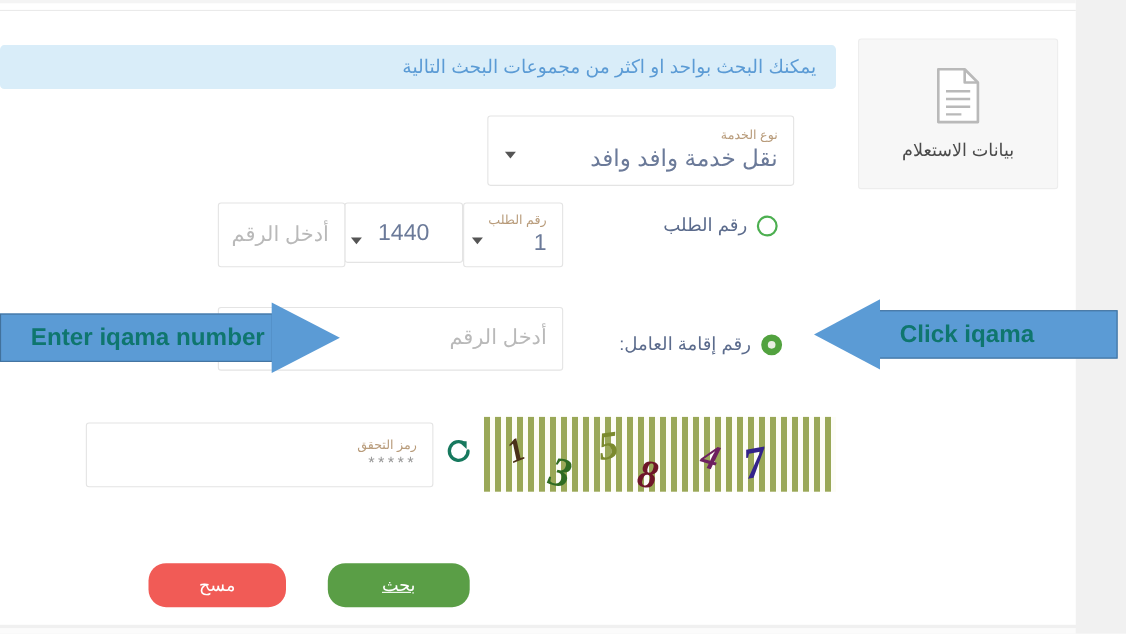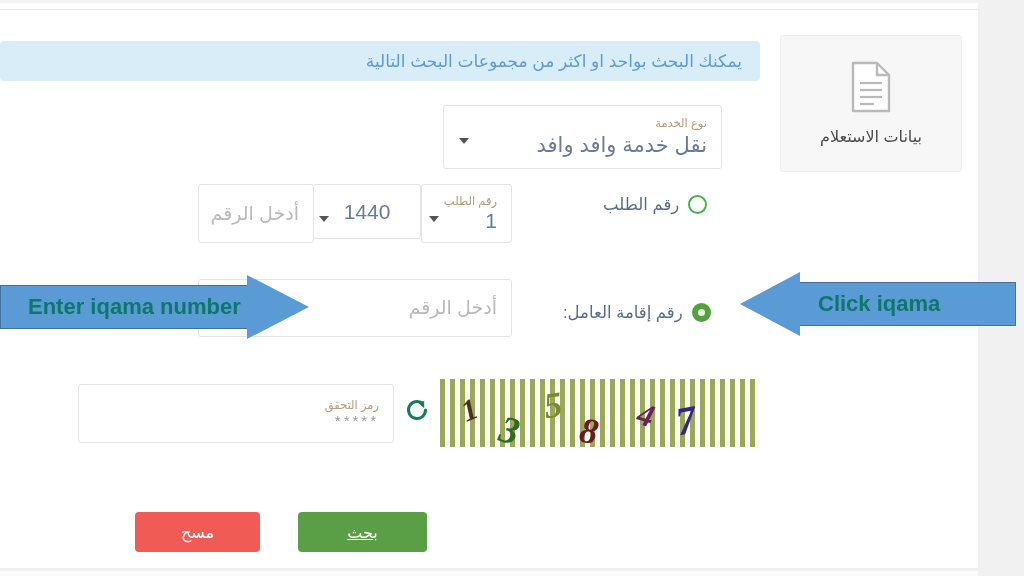--- a/index.html
+++ b/index.html
@@ -265,21 +265,21 @@
     top: 392px;
     width: 30px;
     height: 30px;
     cursor: pointer;
   }
 
   
   .btn {
     position: absolute;
     border: none;
-    border-radius: 4px;
+    border-radius: 16px;
     color: #fff;
     font-size: 16px;
     font-family: inherit;
     cursor: pointer;
     padding: 0;
   }
   #search-button {
     left: 298px;
     top: 509px;
     width: 129px;

